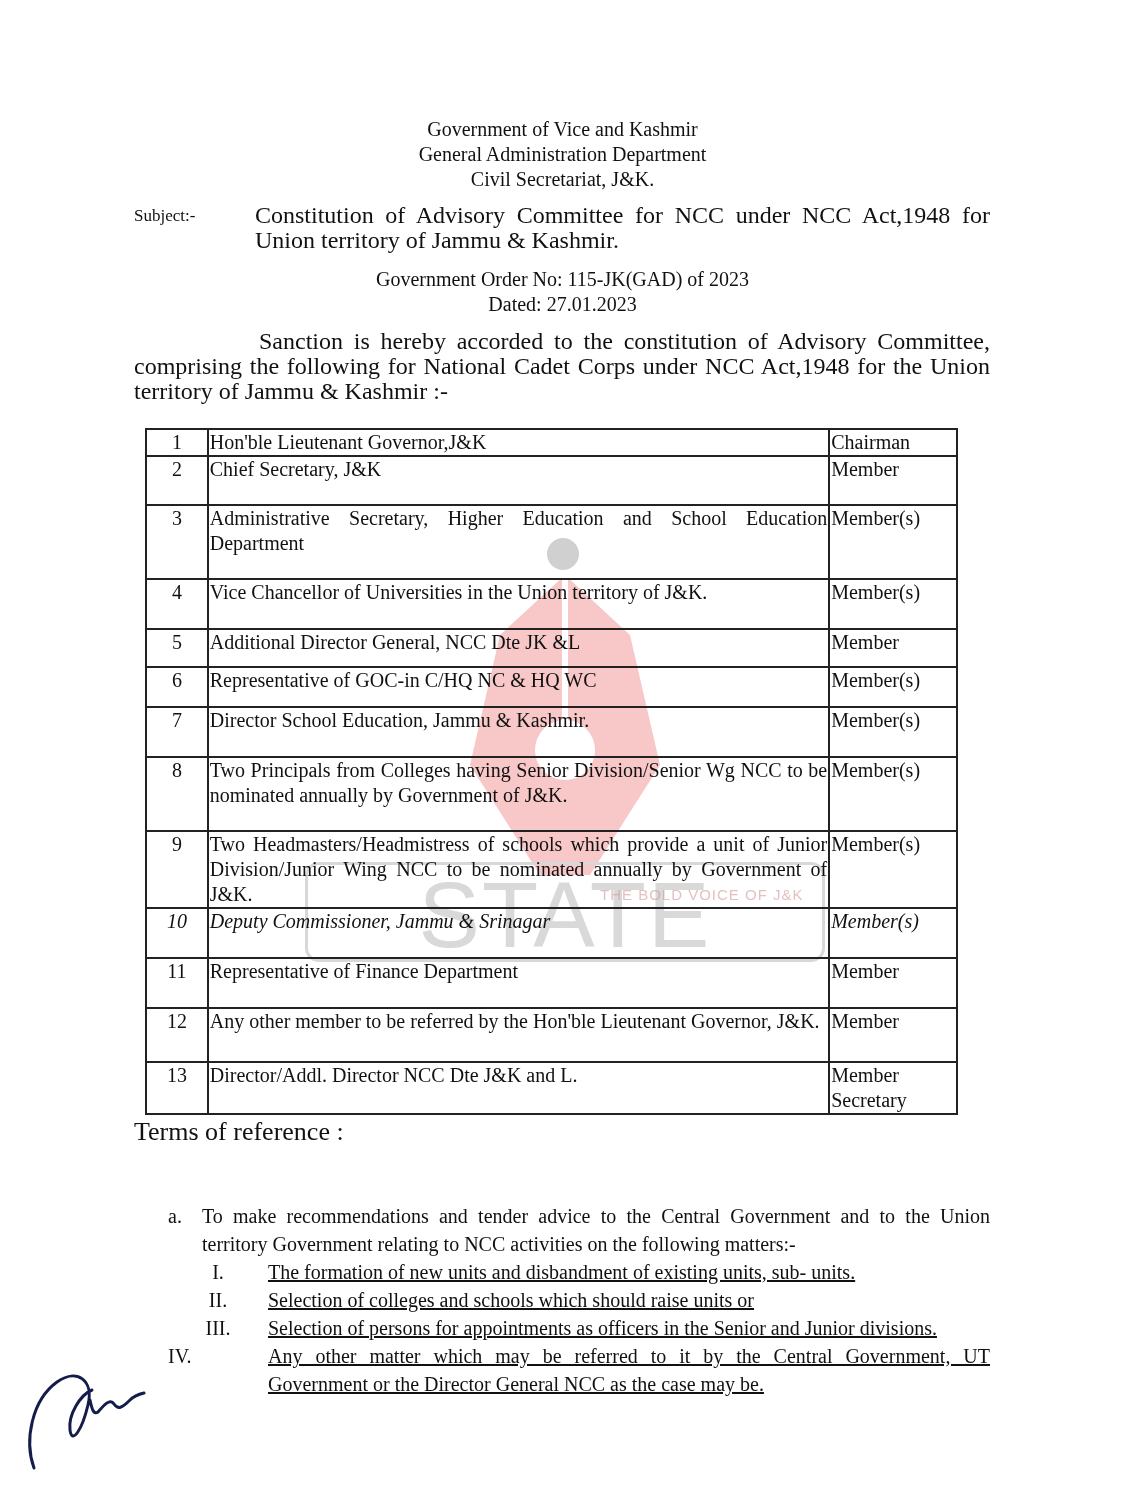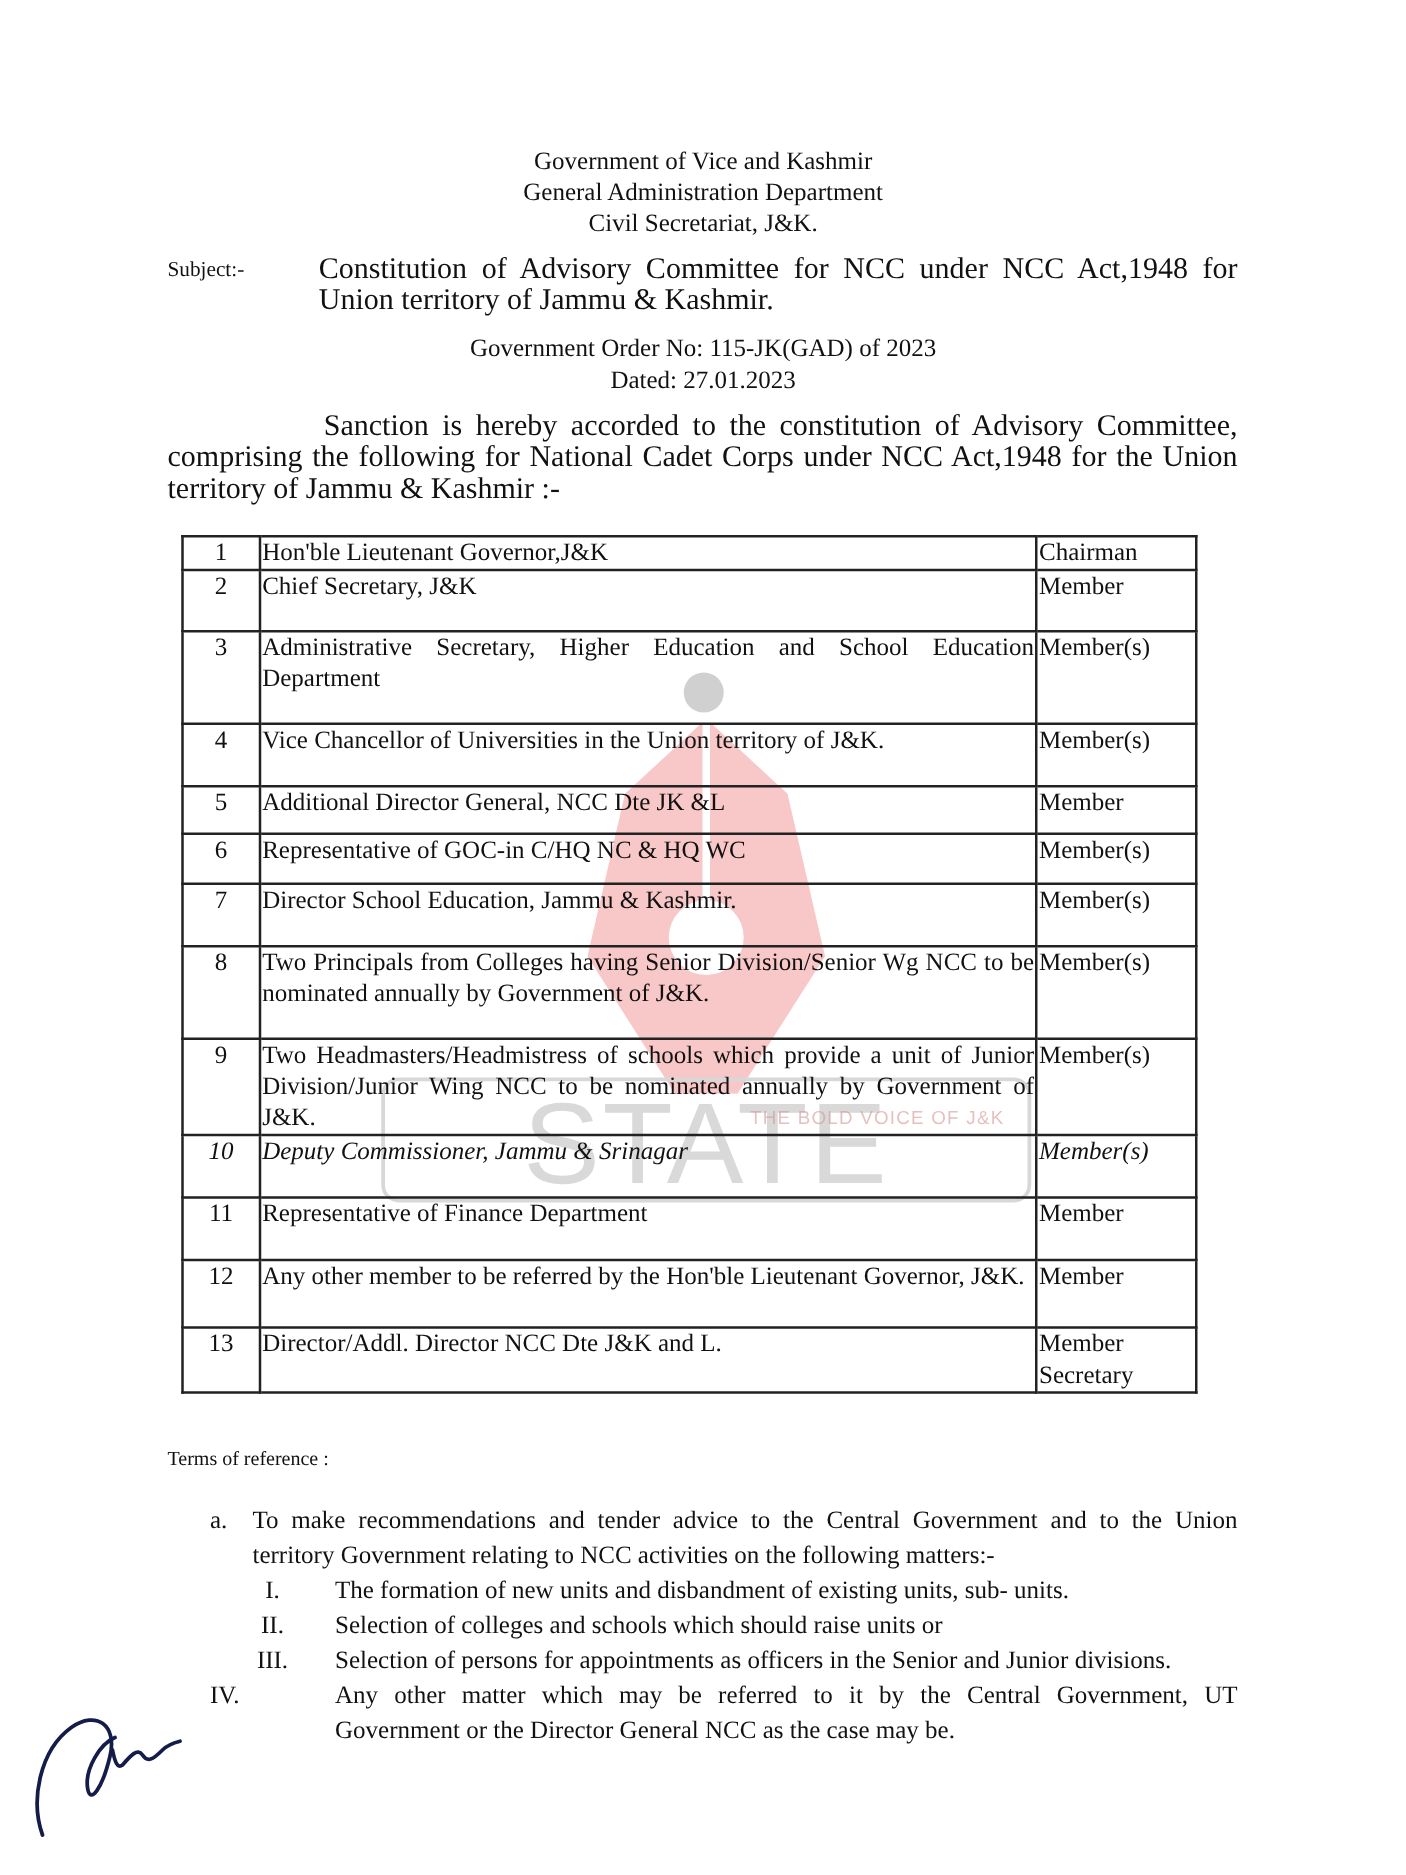--- a/index.html
+++ b/index.html
@@ -23,21 +23,21 @@
   table.comm { position: absolute; left: 145px; top: 428px; border-collapse: collapse; width: 813px; }
   table.comm td { border: 2px solid #222; font-size: 20px; line-height: 25px; padding: 0 1px; vertical-align: top; }
   td.num { width: 58px; text-align: center; vertical-align: middle; }
   td.desc { width: 620px; text-align: justify; }
   td.role { width: 124px; }
   td.mid { vertical-align: middle; }
 
   .term-list { position: absolute; left: 168px; top: 1202px; width: 822px; font-size: 20px; line-height: 28px; }
   .roman-item { display: flex; }
   .roman-label { width: 62px; text-align: center; }
-  .roman-text { flex: 1; text-align: justify; }
+  .roman-text { flex: 1; text-align: justify; text-decoration: underline; }
 
   .signature { position: absolute; left: 22px; top: 1360px; width: 130px; height: 120px; }
 </style>
 </head>
 <body>
 
 <div class="wm wm-dot"></div>
 <svg class="wm wm-nib" viewBox="0 0 190 300">
   <path d="M95 0 L160 60 L190 190 L120 300 L70 300 L0 190 L30 60 Z" fill="#f6b4b4" opacity="0.75"></path>
   <circle cx="95" cy="175" r="30" fill="#ffffff"></circle>
@@ -121,21 +121,21 @@
         <td class="role mid">Member</td>
       </tr>
       <tr style="height: 50px;">
         <td class="num">13</td>
         <td class="desc">Director/Addl. Director NCC Dte J&amp;K and L.</td>
         <td class="role">Member Secretary</td>
       </tr>
     </tbody>
 </table>
 
-<div class="abs bold" style="left:134px; top:1155px; font-size:16px; line-height:25px;">Terms of reference :</div>
+<div class="abs bold" style="left:134px; top:1119px; font-size:26px; line-height:25px;">Terms of reference :</div>
 
 <div class="term-list">
   <div style="display:flex;">
     <span style="width:34px;">a.</span>
     <span style="flex:1; text-align:justify;">To make recommendations and tender advice to the Central Government and to the Union territory Government relating to NCC activities on the following matters:-</span>
   </div>
   <div class="roman-item">
     <span class="roman-label" style="width:100px; text-align:center;">I.</span>
     <span class="roman-text">The formation of new units and disbandment of existing units, sub- units.</span>
   </div>

